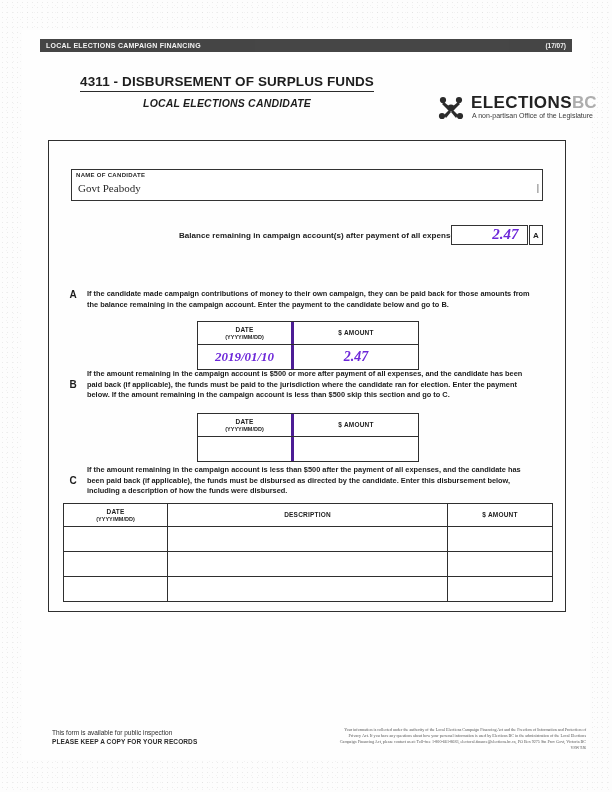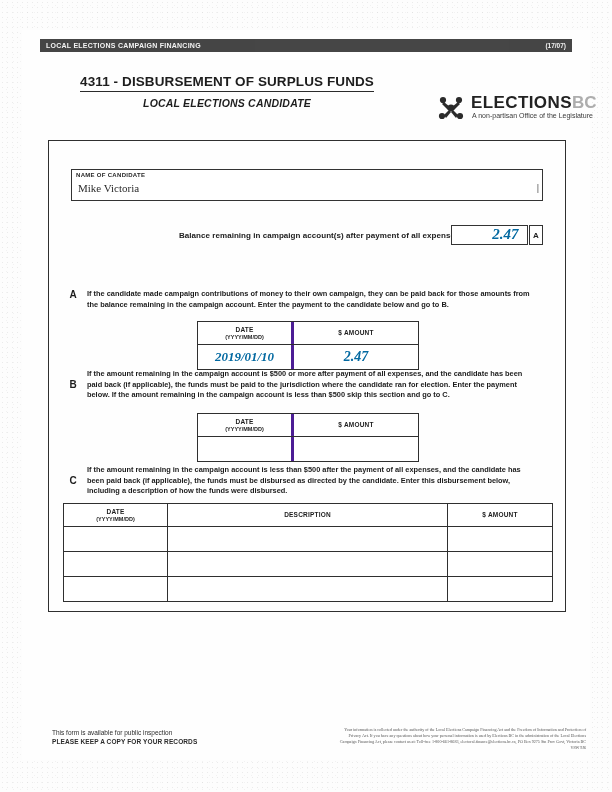--- a/index.html
+++ b/index.html
@@ -93,21 +93,21 @@
   .balrow .lab{
     font-size:8px;font-weight:bold;color:#202020;text-align:right;
     white-space:nowrap;letter-spacing:.05px;
   }
   .amtbox{
     border:1px solid #333;box-sizing:border-box;background:#fff;
     position:relative;
   }
   .ink{
     font-family:"Liberation Serif",serif;
-    color:#0369a1;
+    color:#6d28d9;
     font-style:italic;
     font-weight:bold;
   }
   .abadge{
     width:15px;height:20px;border:1px solid #333;box-sizing:border-box;
     font-size:8px;font-weight:bold;color:#222;
     display:flex;align-items:center;justify-content:center;background:#fff;
   }
 
   
@@ -194,21 +194,21 @@
     <div class="wordmark">
       <span>ELECTIONS</span><span class="bc">BC</span>
     </div>
     <div class="tag">A non-partisan Office of the Legislature</div>
   </div>
 
   <div class="frame">
 
     <div class="namebox">
       <div class="lbl">NAME OF CANDIDATE</div>
-      <div class="val">Mike Victoria</div>
+      <div class="val">Govt Peabody</div>
       <div class="tick">|</div>
     </div>
 
     <div class="balrow" style="left:130px;top:84px;width:364px;">
       <div class="lab" style="width:266px;">Balance remaining in campaign account(s) after payment of all expenses</div>
       <div class="amtbox" style="width:80px;height:20px;margin-left:6px;">
         <span class="ink" style="position:absolute;right:8px;top:0px;font-size:15px;">2.47</span>
       </div>
       <div class="abadge" style="margin-left:1px;">A</div>
     </div>

